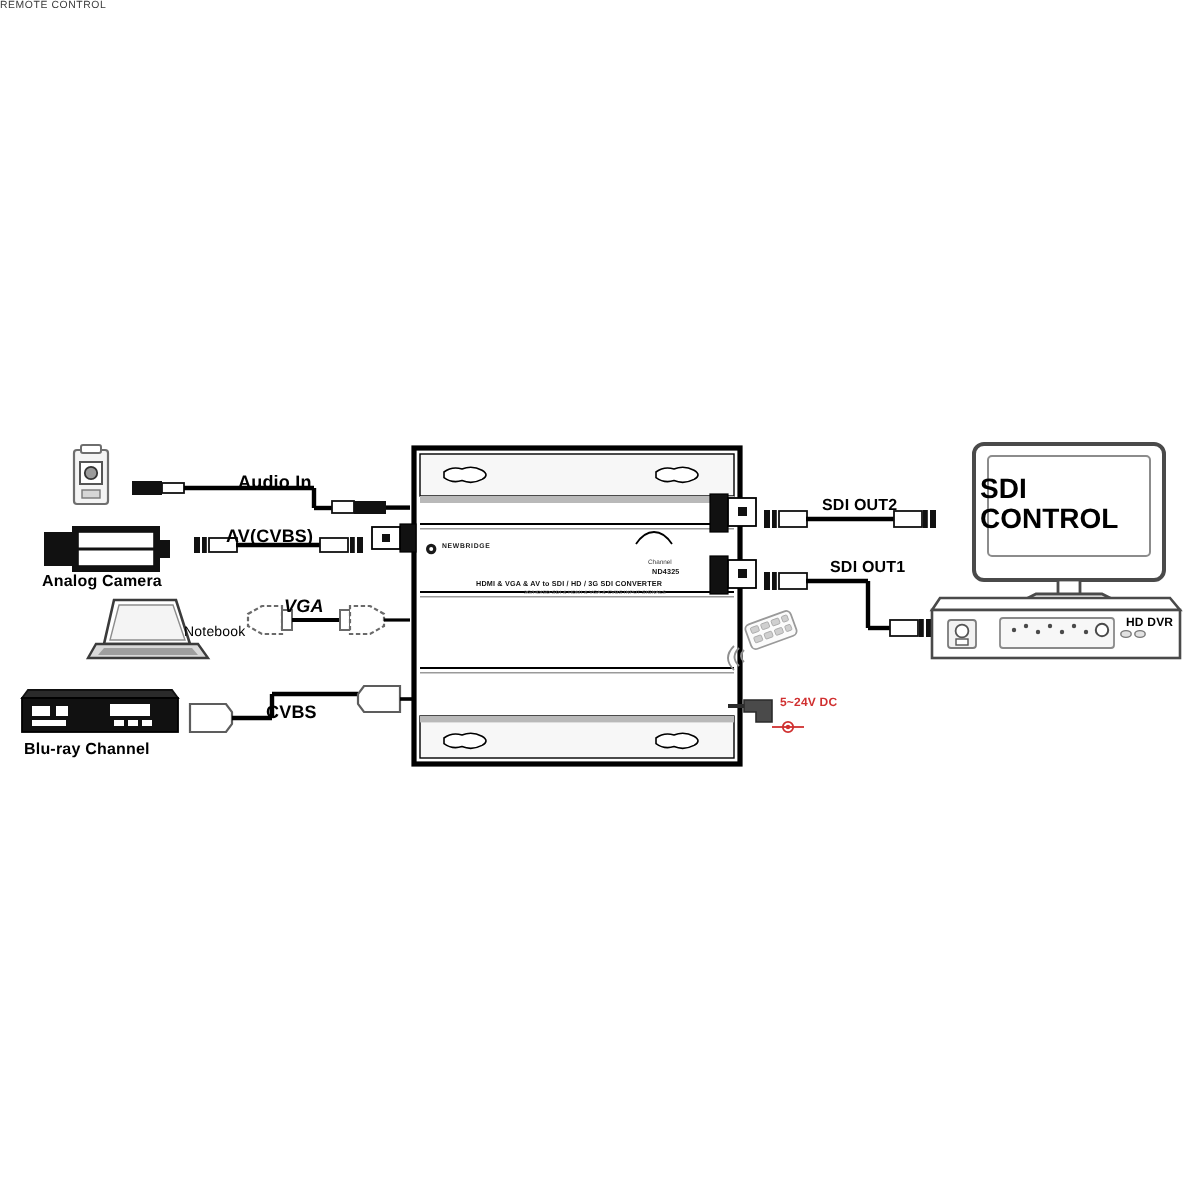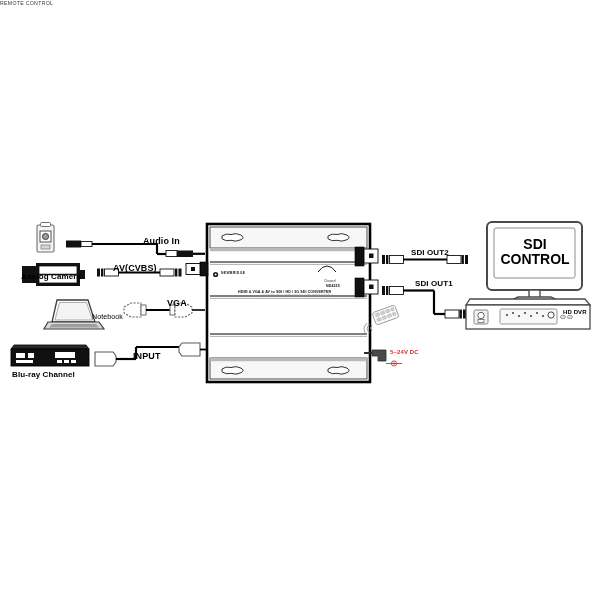--- a/index.html
+++ b/index.html
@@ -6,21 +6,21 @@
   html,body{margin:0;padding:0;background:#ffffff;}
   body{width:600px;height:600px;position:relative;overflow:hidden;
        font-family:"Liberation Sans",sans-serif;color:#000;}
   .stage{position:absolute;left:0;top:0;width:600px;height:600px;}
   .svgroot{position:absolute;left:0;top:0;}
   .lbl{position:absolute;font-weight:bold;white-space:nowrap;letter-spacing:0.1px;}
   .lbl.s9{font-size:9px;}
   .lbl.s8{font-size:8px;}
   .lbl.s7{font-size:7px;}
   .lbl.thin{font-weight:normal;}
-  .mon-txt{position:absolute;text-align:center;font-size:14px;font-weight:bold;
+  .mon-txt{position:absolute;text-align:left;font-size:14px;font-weight:bold;
            line-height:15px;width:90px;}
   .dc{color:#d03030;}
   .tiny{font-size:3.6px;font-weight:bold;letter-spacing:0.1px;white-space:nowrap;}
   .tiny2{font-size:2.6px;font-weight:normal;letter-spacing:0.1px;white-space:nowrap;}
   .remote{font-size:5.2px;letter-spacing:0.3px;color:#3a3a3a;white-space:nowrap;}
 </style>
 </head>
 <body>
 
 <div class="stage">
@@ -239,31 +239,31 @@
       <path d="M372 350 L386 350 L386 361 L378 361 L378 356 L372 356 Z" fill="#4a4a4a" stroke="#2b2b2b" stroke-width="0.8"></path>
       <line x1="364" y1="353" x2="372" y2="353" stroke="#2b2b2b" stroke-width="2"></line>
 
       <line x1="386" y1="363.5" x2="402" y2="363.5" stroke="#d03030" stroke-width="0.9"></line>
       <circle cx="394" cy="363.5" r="2.6" fill="none" stroke="#d03030" stroke-width="0.9"></circle>
       <circle cx="394" cy="363.5" r="1.1" fill="#d03030"></circle>
     </g>
 
   </svg>
 
-  <div class="lbl s9" style="left:119px; top:236px;margin-left:24px;">Audio In</div>
+  <div class="lbl s9" style="left:119px; top:236px;">Audio In</div>
 
   <div class="lbl s9" style="left:113px; top:263px;">AV(CVBS)</div>
 
-  <div class="lbl s8" style="left:21px; top:272px;">Analog Camera</div>
+  <div class="lbl s8" style="left:21px; top:286px;">Analog Camera</div>
 
   <div class="lbl s7 thin" style="left:92px; top:313px;">Notebook</div>
 
-  <div class="lbl s9" style="left:167px; top:298px;">VGA</div>
-
-  <div class="lbl s9" style="left:133px; top:351px;">INPUT</div>
+  <div class="lbl s9" style="left:142px; top:298px;font-style:italic;">VGA</div>
+
+  <div class="lbl s9" style="left:133px; top:351px;">CVBS</div>
 
   <div class="lbl s8" style="left:12px; top:370px;">Blu-ray Channel</div>
 
   <div class="lbl s8" style="left:411px; top:248px;">SDI OUT2</div>
 
   <div class="lbl s8" style="left:415px; top:279px;">SDI OUT1</div>
 
   <div class="mon-txt" style="left:490px; top:237px;">SDI</div>
   <div class="mon-txt" style="left:490px; top:252px;">CONTROL</div>
 

